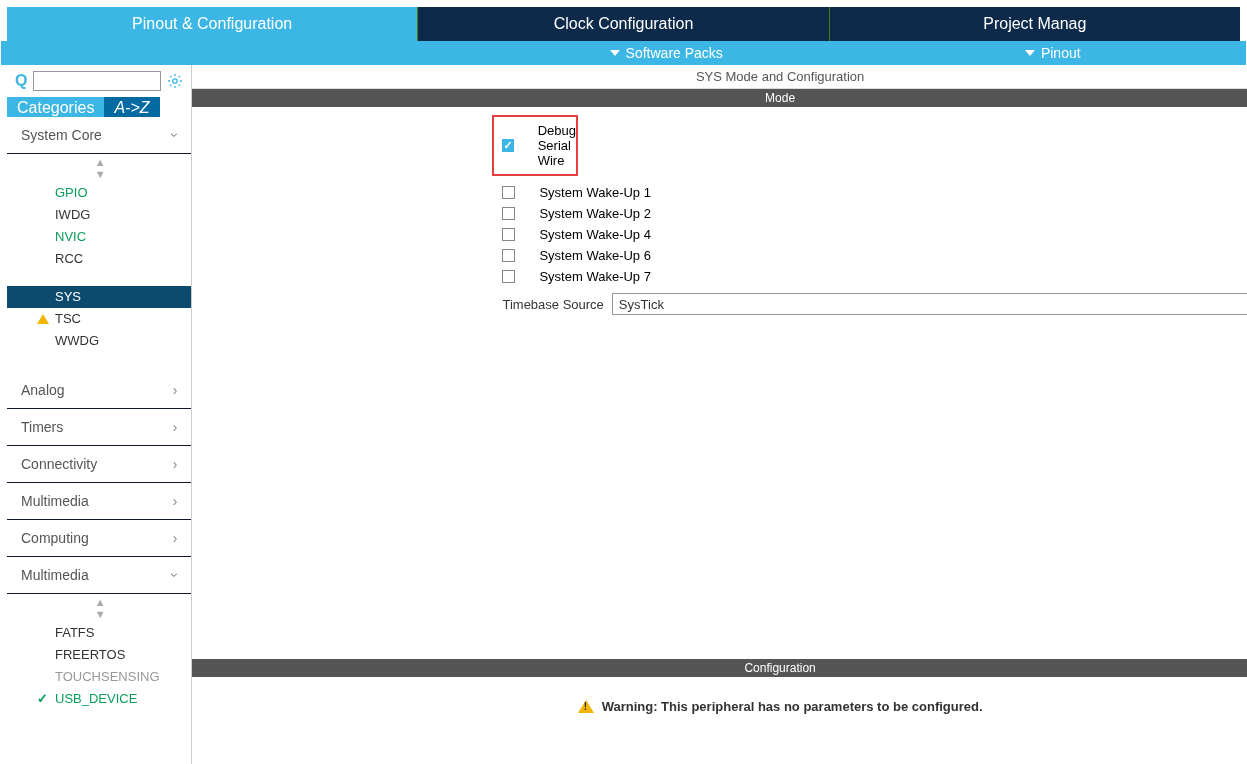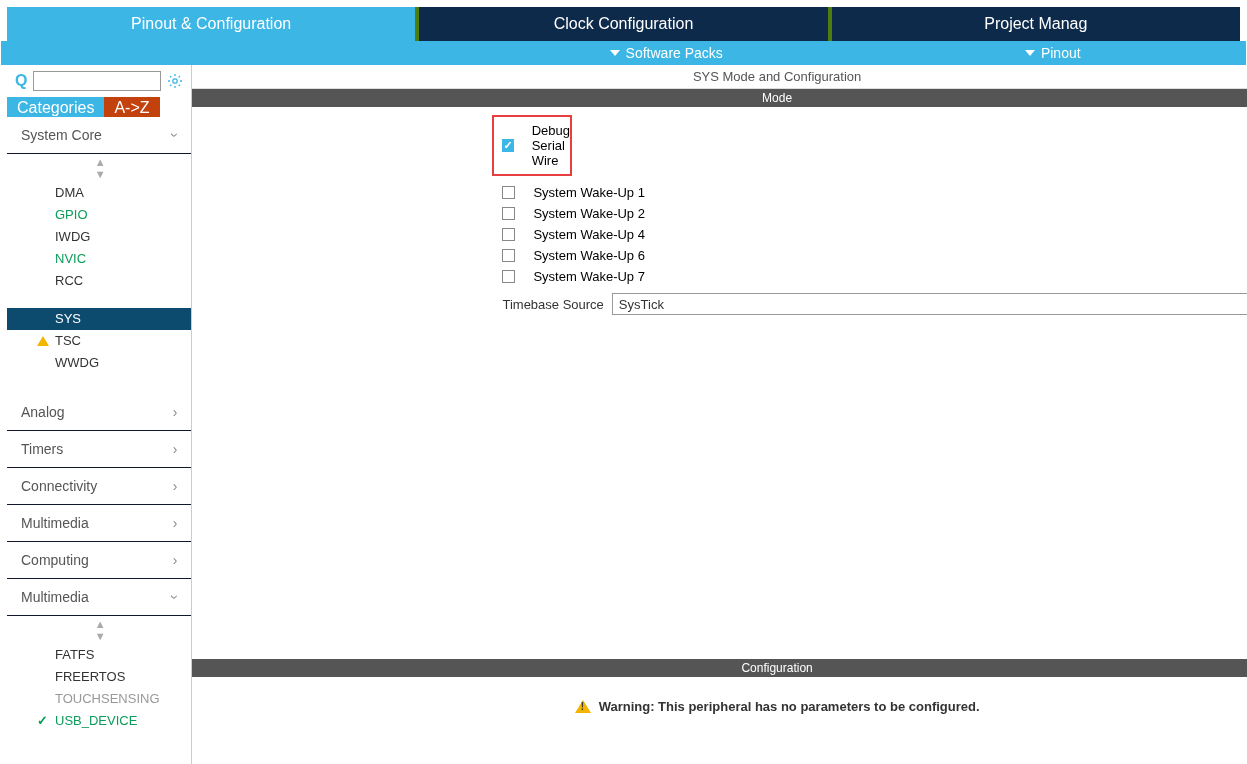--- a/index.html
+++ b/index.html
@@ -1,39 +1,39 @@
 <!DOCTYPE html>
 <html><head>
 <meta charset="utf-8">
 <style>
 * { box-sizing: border-box; margin: 0; padding: 0; }
 body { font-family: Arial, sans-serif; font-size: 13px; background: #fff; overflow: hidden; }
 
 .main-tabs { display: flex; height: 34px; background: #0d2a4a; margin: 7px 7px 0 7px; }
-.main-tab { flex: 1; display: flex; align-items: center; justify-content: center; color: #fff; font-size: 16px; cursor: pointer; border-right: 4px solid #4d7c0f; }
+.main-tab { flex: 1; display: flex; align-items: center; justify-content: center; color: #fff; font-size: 16px; cursor: pointer; border-right: 1px solid #4d7c0f; }
 .main-tab:last-child { border-right: none; }
 .main-tab.active { background: #3bb6e5; }
 
 .sub-bar { display: flex; height: 24px; background: #3bb6e5; margin: 0 1px; }
 .sub-left { width: 472px; }
 .sub-item { flex: 1; display: flex; align-items: center; justify-content: center; gap: 6px; color: #fff; font-size: 14px; cursor: pointer; }
 .chev-down { width: 0; height: 0; border-left: 5px solid transparent; border-right: 5px solid transparent; border-top: 6px solid #fff; display: inline-block; }
 
 .body-wrap { display: flex; margin: 0 7px; height: calc(100vh - 65px); }
 .sidebar { width: 273px; border-right: 1px solid #ccc; display: flex; flex-direction: column; }
 
 .search-row { display: flex; align-items: center; padding: 6px 8px; gap: 6px; }
 .search-icon { color: #3bb6e5; font-size: 16px; font-weight: bold; }
 .search-box { width: 128px; height: 20px; border: 1px solid #999; background: #fff; }
 .gear-icon { margin-left: auto; width: 16px; height: 16px; color: #3bb6e5; }
 
 .sort-tabs { display: flex; height: 20px; }
 .sort-tab { padding: 2px 10px; font-size: 16px; cursor: pointer; }
 .sort-tab.active { background: #3bb6e5; color: #fff; }
-.sort-tab.inactive { background: #c2410c; color: #fff; }
+.sort-tab.inactive { background: #0369a1; color: #fff; font-style: italic; }
 
 .cat-list { flex: 1; overflow-y: auto; }
 .cat-header { display: flex; align-items: center; justify-content: space-between; padding: 10px 14px; border-bottom: 1px solid #0f172a; font-size: 14px; color: #555; cursor: pointer; }
 .chev-right { color: #888; font-size: 14px; }
 .chev-down-sm { transform: rotate(90deg); }
 
 .sort-handle { text-align: center; color: #aaa; font-size: 11px; padding: 2px 0; letter-spacing: -2px; }
 
 .tree-item { display: flex; align-items: center; padding: 2px 10px 2px 48px; font-size: 13px; color: #333; cursor: pointer; position: relative; line-height: 18px; }
 .tree-item.selected { background: #0c4a6e; color: #fff; margin-top: 16px; }
@@ -41,21 +41,21 @@
 .tree-item.disabled { color: #999; }
 .tree-item .badge { position: absolute; left: 30px; }
 .warn-badge { width: 0; height: 0; border-left: 6px solid transparent; border-right: 6px solid transparent; border-bottom: 10px solid #f3b600; }
 .check-badge { color: #0a9d5a; font-weight: bold; font-size: 13px; }
 
 .content { flex: 1; display: flex; flex-direction: column; }
 .content-title { text-align: center; padding: 4px 0; font-size: 13px; color: #555; border-bottom: 1px solid #ddd; }
 .section-bar { background: #555; color: #fff; text-align: center; font-size: 12px; padding: 2px 0; }
 
 .mode-panel { padding: 8px 0; flex: 0 0 auto; }
-.mode-row { display: flex; align-items: center; padding: 3px 0 3px 310px; gap: 18px; }
+.mode-row { display: flex; align-items: center; padding: 3px 0 3px 310px; gap: 24px; }
 .mode-row.highlighted { outline: 2px solid #e73f3f; outline-offset: -2px; margin: 0 790px 6px 300px; padding-left: 10px; padding-top: 8px; padding-bottom: 8px; }
 .cb { width: 13px; height: 13px; border: 1px solid #888; background: #fff; display: inline-flex; align-items: center; justify-content: center; }
 .cb.checked { background: #3bb6e5; border-color: #3bb6e5; }
 .cb.checked::after { content: "✓"; color: #fff; font-size: 11px; font-weight: bold; }
 
 .mode-select-row { display: flex; align-items: center; padding: 6px 0 6px 310px; gap: 8px; }
 .sel-label { font-size: 13px; color: #333; }
 .sel-box { flex: 1; margin-right: 40px; height: 22px; border: 1px solid #999; background: #fff; display: flex; align-items: center; justify-content: space-between; padding: 0 6px; font-size: 13px; color: #333; }
 
 .spacer { flex: 1; }
@@ -103,21 +103,20 @@
       <div class="sort-tab inactive">A-&gt;Z</div>
     </div>
 
     <div class="cat-list">
       <div class="cat-header">
         <span>System Core</span>
         <span class="chev-right chev-down-sm">›</span>
       </div>
       <div class="sort-handle">▲<br>▼</div>
 
-      <div class="tree-item">DMA</div>
       <div class="tree-item green">GPIO</div>
       <div class="tree-item">IWDG</div>
       <div class="tree-item green">NVIC</div>
       <div class="tree-item">RCC</div>
       <div class="tree-item selected">SYS</div>
       <div class="tree-item">
         <span class="badge warn-badge"></span>
         <span>TSC</span>
       </div>
       <div class="tree-item">WWDG</div>

